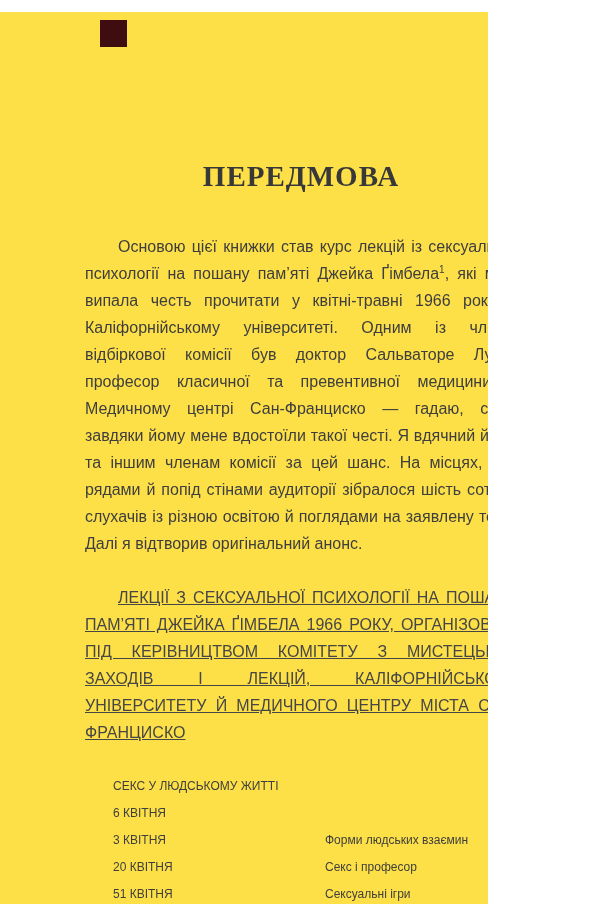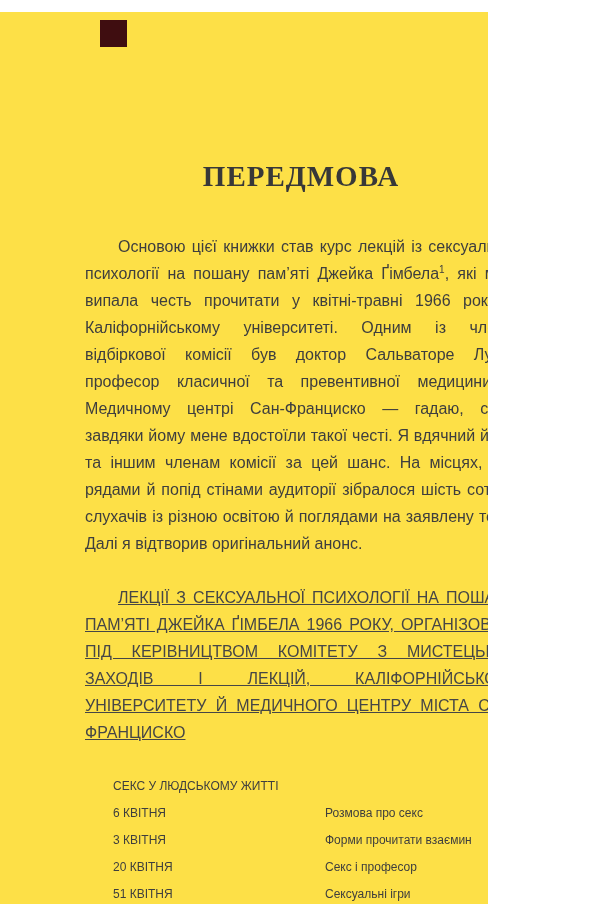--- a/index.html
+++ b/index.html
@@ -89,25 +89,24 @@
     <h1 class="title">ПЕРЕДМОВА</h1>
 
     <p class="body-par"><span>Основою цієї книжки став курс лекцій із сексуальної психології на пошану пам’яті Джейка Ґімбела</span><sup class="fn-ref-sup">1</sup><span>, які мені випала честь прочитати у квітні-травні 1966 року в Каліфорнійському університеті. Одним із членів відбіркової комісії був доктор Сальваторе Лусія, професор класичної та превентивної медицини в Медичному центрі Сан-Франциско — гадаю, саме завдяки йому мене вдостоїли такої честі. Я вдячний йому та іншим членам комісії за цей шанс. На місцях, між рядами й попід стінами аудиторії зібралося шість сотень слухачів із різною освітою й поглядами на заявлену тему. Далі я відтворив оригінальний анонс.</span></p>
 
     <p class="announcement">ЛЕКЦІЇ З СЕКСУАЛЬНОЇ ПСИХОЛОГІЇ НА ПОШАНУ ПАМ’ЯТІ ДЖЕЙКА ҐІМБЕЛА 1966 РОКУ, ОРГАНІЗОВАНІ ПІД КЕРІВНИЦТВОМ КОМІТЕТУ З МИСТЕЦЬКИХ ЗАХОДІВ І ЛЕКЦІЙ, КАЛІФОРНІЙСЬКОГО УНІВЕРСИТЕТУ Й МЕДИЧНОГО ЦЕНТРУ МІСТА САН-ФРАНЦИСКО</p>
 
     <div class="schedule">
       <p class="schedule-title">СЕКС У ЛЮДСЬКОМУ ЖИТТІ</p>
       <div class="schedule-row">
         <span class="schedule-date">6 КВІТНЯ</span>
-        <span class="schedule-topic">Розмова про секс</span>
       </div>
       <div class="schedule-row">
         <span class="schedule-date">3 КВІТНЯ</span>
-        <span class="schedule-topic">Форми прочитати взаємин</span>
+        <span class="schedule-topic">Форми людських взаємин</span>
       </div>
       <div class="schedule-row">
         <span class="schedule-date">20 КВІТНЯ</span>
         <span class="schedule-topic">Секс і професор</span>
       </div>
       <div class="schedule-row">
         <span class="schedule-date">51 КВІТНЯ</span>
         <span class="schedule-topic">Сексуальні ігри</span>
       </div>
     </div>

